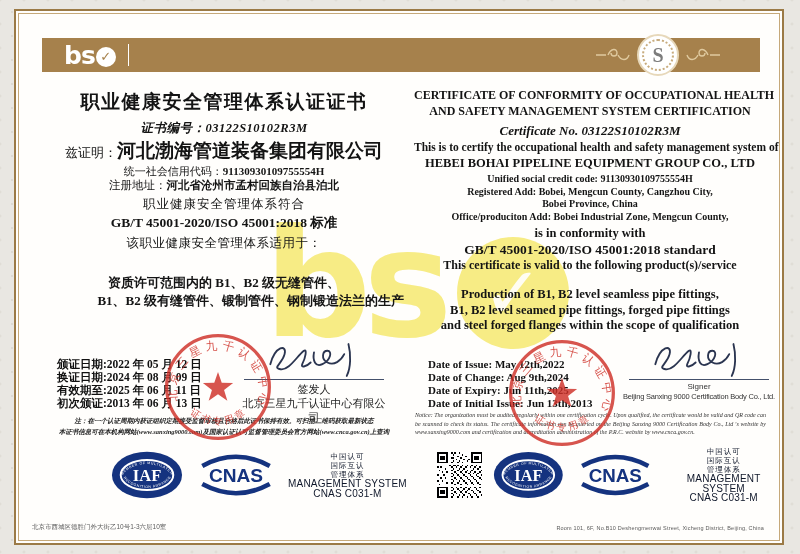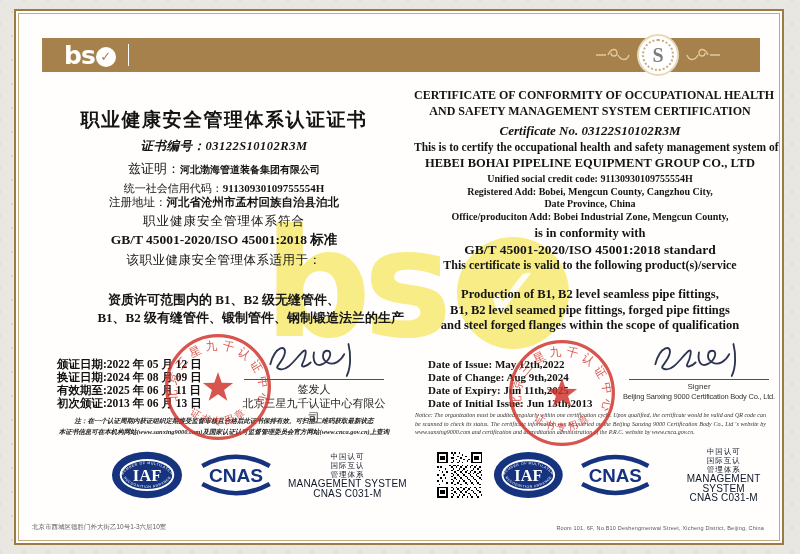--- a/index.html
+++ b/index.html
@@ -28,25 +28,25 @@
 
   
   .watermark{position:absolute;left:248px;top:198px;display:flex;align-items:center;z-index:1;color:#f7ec85;}
   .wm-bs{font:700 150px/150px "DejaVu Sans",sans-serif;letter-spacing:-8px;}
   .wm-disc{width:112px;height:112px;border-radius:50%;background:#f7ec85;margin-left:12px;margin-top:18px;display:flex;align-items:center;justify-content:center;}
   .wm-check{color:#fffdf2;font:700 72px/72px "DejaVu Sans",sans-serif;}
 
   
   .col{position:absolute;text-align:center;color:#141414;z-index:2;}
   .col div{white-space:nowrap;}
-  .col-left{left:28px;top:96px;width:360px;}
+  .col-left{left:28px;top:78px;width:360px;}
   .l-title{font:700 19px/25px "Liberation Serif",serif;letter-spacing:1.5px;}
   .l-certno{font:italic 700 12.5px/15px "Liberation Serif",serif;margin-top:7px;letter-spacing:.5px;}
   .l-row1{font:400 13px/16px "Liberation Serif",serif;margin-top:7px;}
-  .l-row1 b{font-size:10px;}
+  .l-row1 b{font-size:19px;}
   .l-row2{font:400 11px/13px "Liberation Serif",serif;margin-top:4px;}
   .l-row3,.l-row4{font:400 11.5px/14px "Liberation Serif",serif;margin-top:0;}
   .l-conform{font:400 12.5px/15px "Liberation Serif",serif;margin-top:5px;letter-spacing:1px;}
   .l-standard{font:700 13.5px/16px "Liberation Serif",serif;margin-top:3px;}
   .l-applies{font:400 12.5px/15px "Liberation Serif",serif;margin-top:5px;letter-spacing:.5px;}
   .l-scope1{font:700 13px/16px "Liberation Serif",serif;margin-top:24px;}
   .l-scope2{font:700 13px/16px "Liberation Serif",serif;margin-top:2px;text-align:right;}
 
   .col-right{left:398px;top:76px;width:352px;}
   .r-t{font:700 12px/16px "Liberation Serif",serif;}
@@ -155,21 +155,21 @@
     </div>
 
     <div class="col col-right">
       <div class="r-t">CERTIFICATE OF CONFORMITY OF OCCUPATIONAL HEALTH</div>
       <div class="r-t">AND SAFETY MANAGEMENT SYSTEM CERTIFICATION</div>
       <div class="r-certno">Certificate No. 03122S10102R3M</div>
       <div class="r-certify">This is to certify the occupational health and safety management system of</div>
       <div class="r-company">HEBEI BOHAI PIPELINE EQUIPMENT GROUP CO., LTD</div>
       <div class="r-small r-credit">Unified social credit code: 91130930109755554H</div>
       <div class="r-small">Registered Add: Bobei, Mengcun County, Cangzhou City,</div>
-      <div class="r-small">Date Province, China</div>
+      <div class="r-small">Bobei Province, China</div>
       <div class="r-small">Office/produciton Add: Bobei Industrial Zone, Mengcun County,</div>
       <div class="r-conform">is in conformity with</div>
       <div class="r-standard">GB/T 45001-2020/ISO 45001:2018 standard</div>
       <div class="r-valid">This certificate is valid to the following product(s)/service</div>
       <div class="r-scope r-scope1">Production of B1, B2 level seamless pipe fittings,</div>
       <div class="r-scope">B1, B2 level seamed pipe fittings, forged pipe fittings</div>
       <div class="r-scope">and steel forged flanges within the scope of qualification</div>
     </div>
 
     <div class="dates dates-left">

